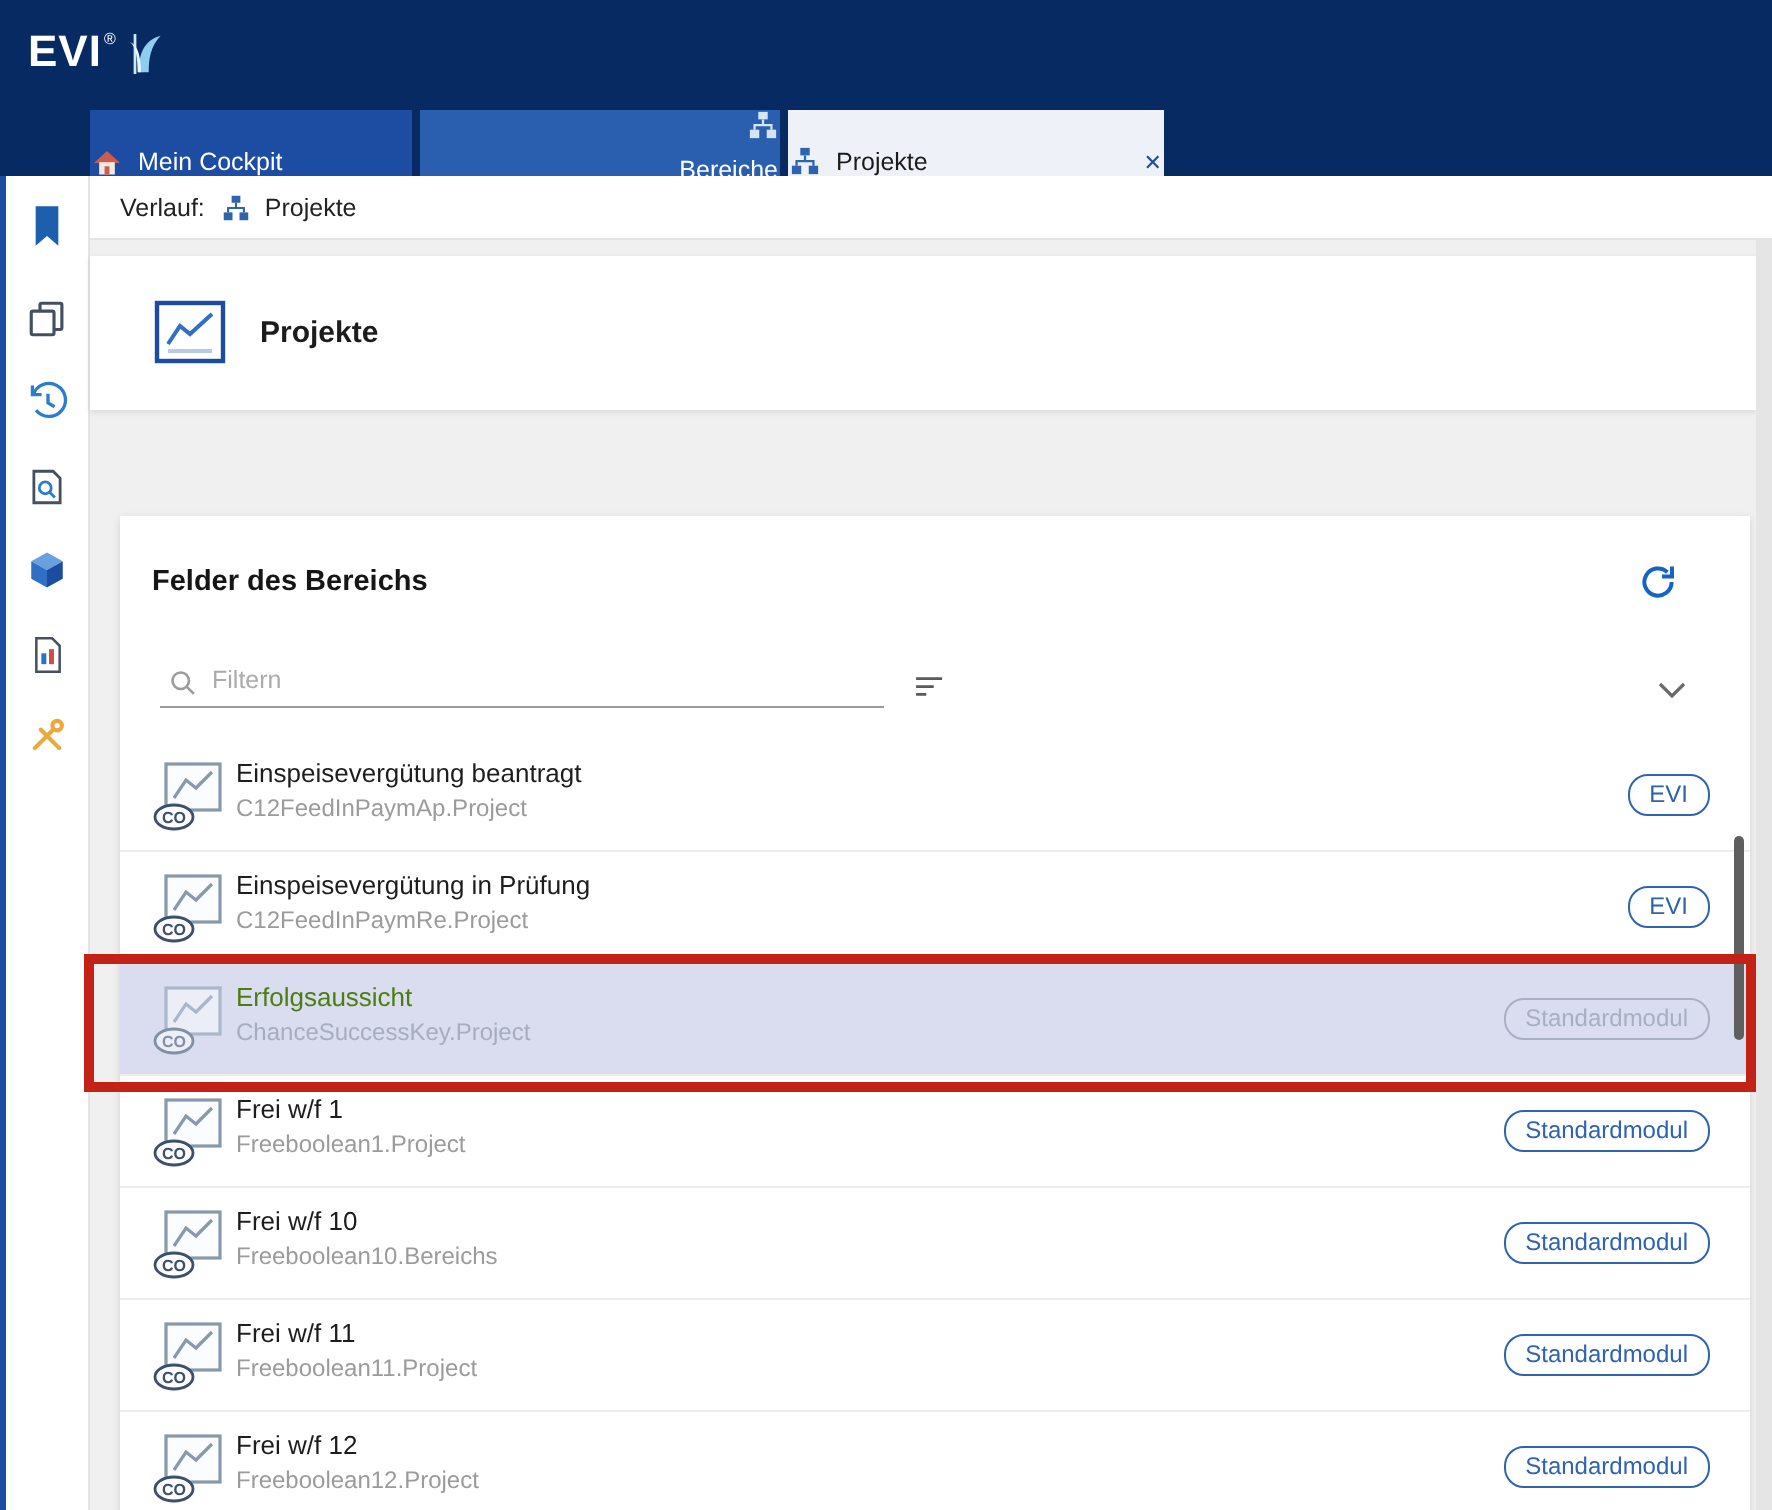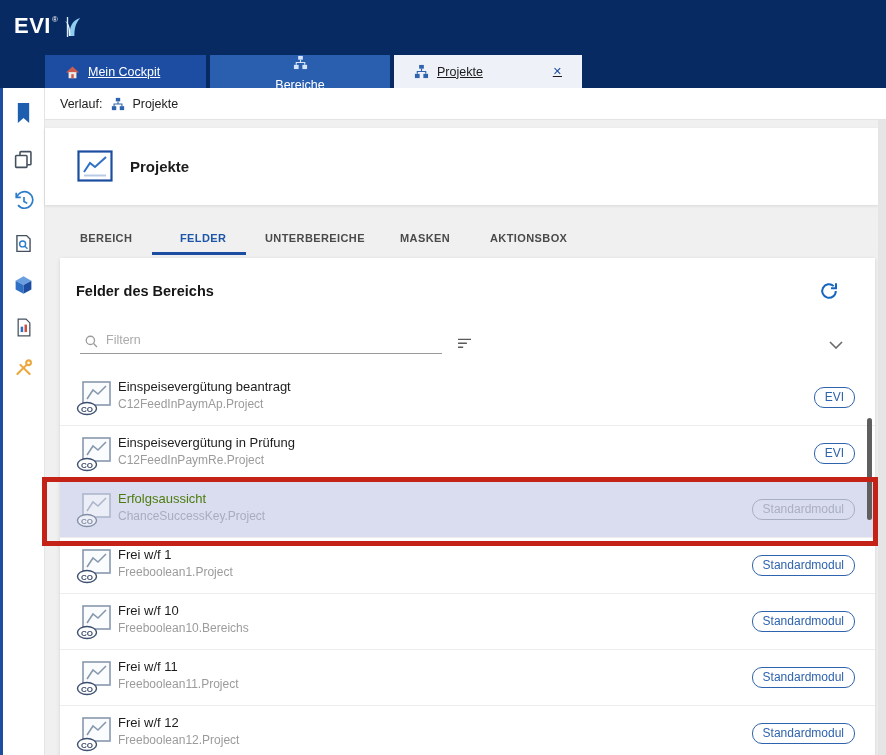--- a/index.html
+++ b/index.html
@@ -8,21 +8,21 @@
 
   
   .topbar { position:absolute; left:0; top:0; width:886px; height:55px; background:#072a63; }
   .logo { position:absolute; left:14px; top:13px; display:flex; align-items:flex-start; color:#fff; }
   .logo-text { font-size:22px; font-weight:bold; letter-spacing:0.5px; }
   .logo-reg { font-size:8px; margin:2px 2px 0 1px; }
   .logo-sail { margin-left:3px; margin-top:2px; }
 
   
   .tabbar { position:absolute; left:0; top:55px; width:886px; height:33px; background:#072a63; }
-  .tab { position:absolute; top:0; height:33px; display:flex; align-items:center; gap:8px; padding:0 20px; color:#fff; font-size:12.5px; cursor:default;text-decoration:underline; }
+  .tab { position:absolute; top:0; height:33px; display:flex; align-items:flex-end; gap:8px; padding:0 1px; color:#fff; font-size:12.5px; cursor:default; }
   .tab-1 { left:45px;  width:161px; background:#1c4da2; }
   .tab-2 { left:210px; width:180px; background:#2a5fb0;flex-direction:column; }
   .tab-3 { left:394px; width:188px; background:#eef2f8; color:#1b1b1b; }
   .tab-close { margin-left:auto; font-size:11px; line-height:1; }
   .tab-3 .tab-close { color:#1d4da0; }
 
   
   .sidebar { position:absolute; left:0; top:88px; width:45px; height:667px; background:#ffffff; border-left:3px solid #1d4da0; border-right:1px solid #e4e4e4; }
   .side-icon { position:absolute; left:50%; transform:translateX(-50%); width:26px; height:26px; display:flex; align-items:center; justify-content:center; }
 
@@ -199,28 +199,20 @@
     <span class="page-icon">
       <svg width="36" height="32" viewBox="0 0 36 32">
         <rect x="1.5" y="1.5" width="33" height="29" fill="#fff" stroke="#1d4da0" stroke-width="2.2"></rect>
         <polyline points="7,22 13,13 18,17 29,7" fill="none" stroke="#2f6fc4" stroke-width="2"></polyline>
         <path d="M7 25.5 h22" stroke="#b9cbe4" stroke-width="2"></path>
       </svg>
     </span>
     <span class="page-title">Projekte</span>
   </div>
 
-  <div class="section-tabs">
-    <span class="stab" style="left:35px;">BEREICH</span>
-    <span class="stab active" style="left:135px;">FELDER</span>
-    <span class="stab" style="left:220px;">UNTERBEREICHE</span>
-    <span class="stab" style="left:355px;">MASKEN</span>
-    <span class="stab" style="left:445px;">AKTIONSBOX</span>
-    <div class="stab-underline"></div>
-  </div>
 
   <div class="card">
     <div class="card-title">Felder des Bereichs</div>
     <div class="refresh-btn">
       <svg width="20" height="20" viewBox="0 0 20 20" fill="none" stroke="#1565c0" stroke-width="2">
         <path d="M16.8 10 a6.8 6.8 0 1 1 -2.1 -4.9"></path>
         <path d="M17 2.2 v5 h-5"></path>
       </svg>
     </div>
 

